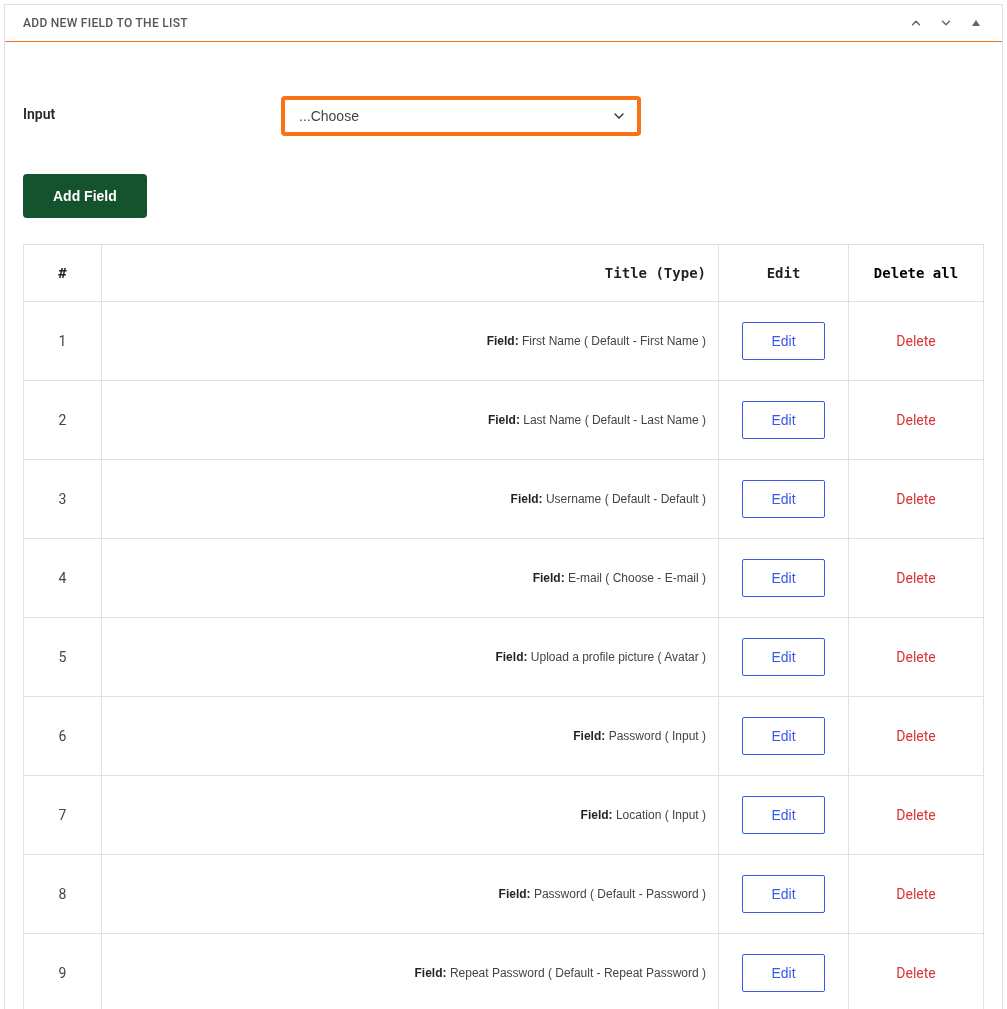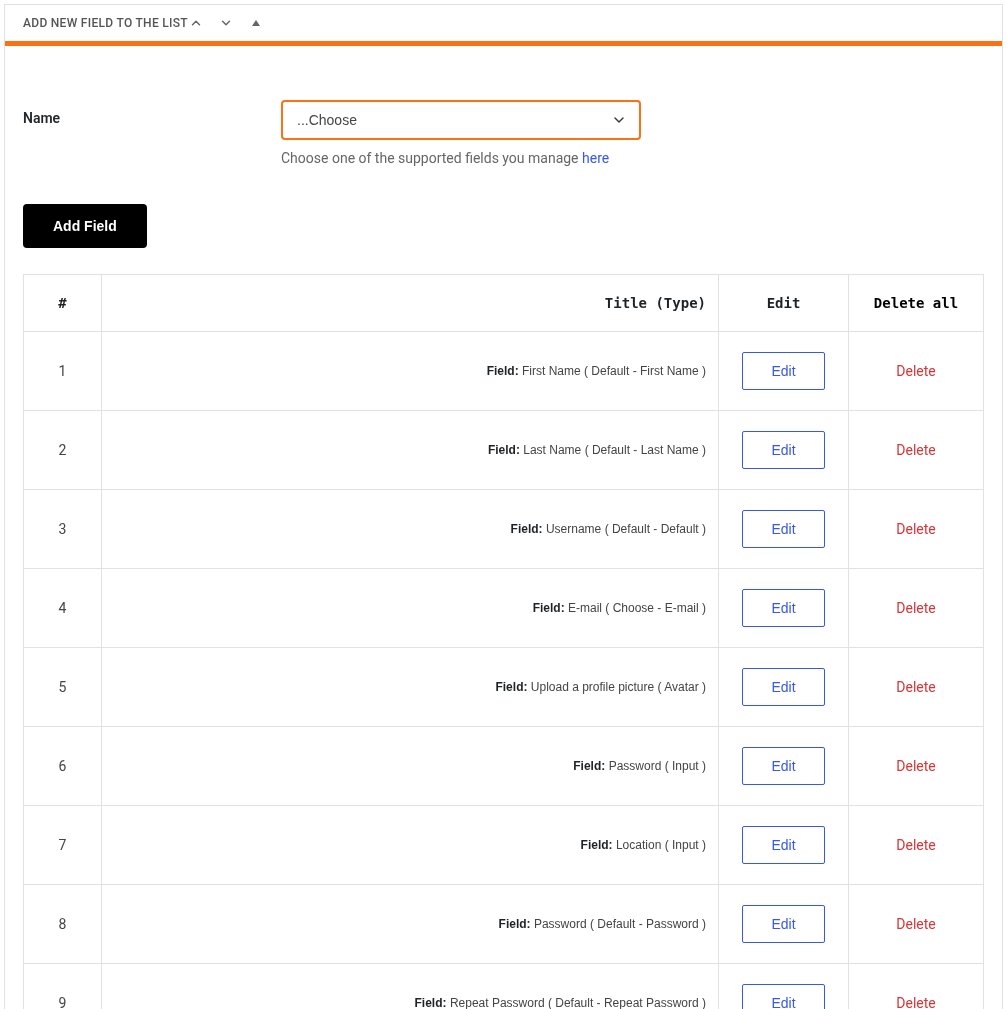--- a/index.html
+++ b/index.html
@@ -10,23 +10,23 @@
       background: #fff;
       padding: 4px;
     }
     .panel {
       border: 1px solid #e1e1e1;
       background: #fff;
     }
     .panel-header {
       display: flex;
       align-items: center;
-      justify-content: flex-start;
+      justify-content: space-between;
       padding: 10px 18px;
-      border-bottom: 5px solid #f97316;
+      border-bottom: 1px solid #f97316;
     }
     .panel-title {
       font-size: 12px;
       font-weight: 500;
       letter-spacing: 0.3px;
       color: #555;
     }
     .panel-controls {
       display: flex;
       align-items: center;
@@ -59,21 +59,21 @@
     .form-control-wrap {
       flex: none;
       width: 360px;
     }
     .select-field {
       width: 100%;
       height: 40px;
       padding: 0 40px 0 14px;
       font-size: 14px;
       color: #444;
-      border: 2px solid #f97316;
+      border: 4px solid #f97316;
       border-radius: 4px;
       background: #fff;
       appearance: none;
       cursor: pointer;
       position: relative;
     }
     .select-wrap {
       position: relative;
     }
     .select-arrow {
@@ -89,21 +89,21 @@
       color: #666;
       margin-top: 10px;
     }
     .helper-text a {
       color: #3858e9;
       text-decoration: none;
       cursor: pointer;
     }
     .btn-primary {
       display: inline-block;
-      background: #000000;
+      background: #14532d;
       color: #fff;
       font-size: 14px;
       font-weight: 600;
       padding: 14px 30px;
       border: none;
       border-radius: 4px;
       cursor: pointer;
       margin: 8px 0 26px 0;
     }
     table.fields-table {
@@ -186,34 +186,31 @@
       <span>
         <svg width="12" height="12" viewBox="0 0 24 24" fill="currentColor">
             <polygon points="12 6 20 18 4 18"></polygon>
           </svg>
       </span>
     </div>
   </div>
 
   <div class="panel-body">
     <div class="form-row">
-      <div class="form-label">Name</div>
+      <div class="form-label">Input</div>
       <div class="form-control-wrap">
         <div class="select-wrap">
           <select class="select-field">
             <option>...Choose</option>
           </select>
           <span class="select-arrow">
             <svg width="16" height="16" viewBox="0 0 24 24" fill="none" stroke="currentColor" stroke-width="2" stroke-linecap="round" stroke-linejoin="round">
                 <polyline points="6 9 12 15 18 9"></polyline>
               </svg>
           </span>
-        </div>
-        <div class="helper-text">
-          <span>Choose one of the supported fields you manage </span><a>here</a>
         </div>
       </div>
     </div>
 
     <button class="btn-primary">Add Field</button>
 
     <table class="fields-table">
       <thead>
         <tr>
           <th class="col-index">#</th>

